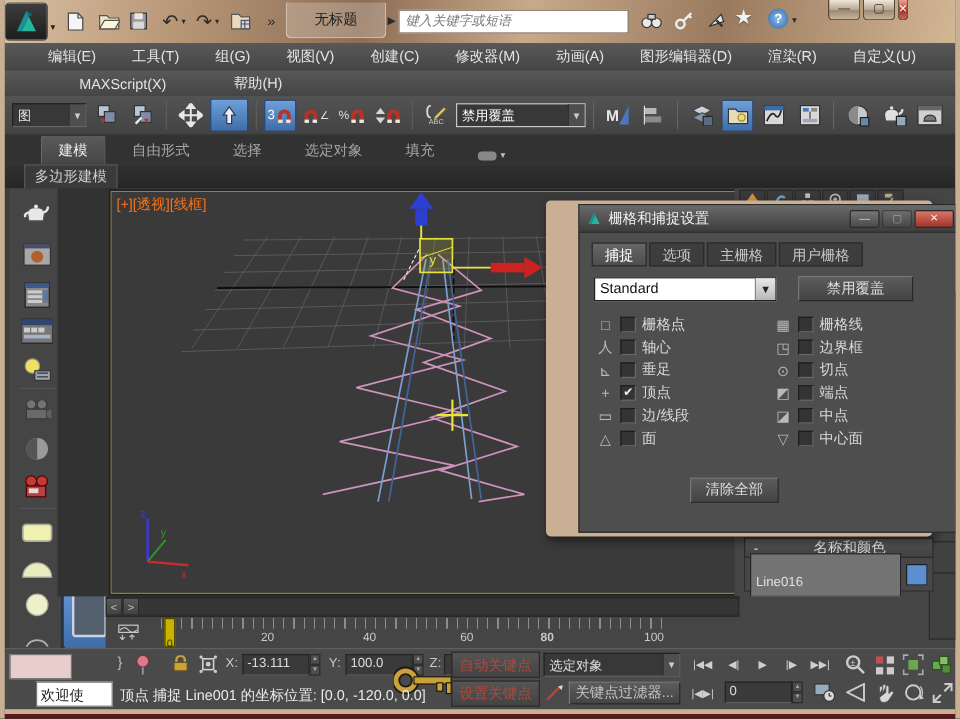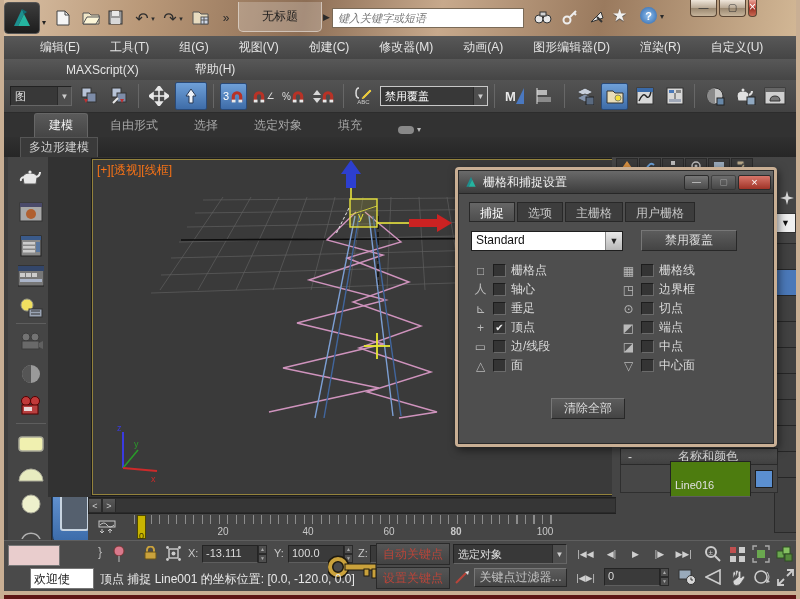--- a/index.html
+++ b/index.html
@@ -60,27 +60,27 @@
     border:1px solid #93823c;outline:1px solid #1c1c1c;}
   .vplabel{position:absolute;left:4px;top:2px;font-size:12px;color:#f97316;letter-spacing:0px;}
   
   .rightpanel{left:608px;top:157px;width:188px;height:383px;background:#454545;}
   .cptab{width:22px;height:15px;background:#3a3a3a;border:1px solid #2a2a2a;}
   .rollout{position:absolute;left:8px;top:291px;width:158px;}
   .rollhead{height:17px;background:linear-gradient(#565656,#404040);border:1px solid #2a2a2a;
     color:#ddd;font-size:12px;display:flex;align-items:center;}
   .rollbody{height:28px;background:#474747;border:1px solid #2f2f2f;border-top:none;
     display:flex;align-items:center;padding:0 4px;gap:4px;}
-  .namefield{flex:1;height:18px;background:#4d7c0f;border:1px solid #232323;border-bottom-color:#5e5e5e;
-    color:#e0e0e0;font-size:11px;padding:17px 4px;margin-left:45px;}
+  .namefield{flex:1;height:18px;background:#737373;border:1px solid #232323;border-bottom-color:#5e5e5e;
+    color:#e0e0e0;font-size:11px;padding:17px 4px;}
   .swatch{width:18px;height:18px;background:#5b8fd0;border:1px solid #1e1e1e;}
   
   .dialog{left:451px;top:167px;width:322px;height:280px;background:#c9af94;border-radius:4px;
     box-shadow:2px 3px 8px rgba(0,0,0,.5);padding:3px;}
-  .dlg-in{position:relative;width:100%;height:100%;background:#4e4e4e;border:1px solid #2a2a2a;}
+  .dlg-in{position:relative;width:100%;height:100%;background:#4e4e4e;border:1px solid #2a2a2a;margin-left:24px;}
   .dlg-title{height:23px;background:linear-gradient(#6a6a6a,#3c3c3c);display:flex;align-items:center;
     color:#efefef;font-size:12px;border-bottom:1px solid #272727;}
   .dlg-btn{width:25px;height:15px;margin-left:2px;border:1px solid #2c2c2c;border-radius:2px;
     background:linear-gradient(#777,#4a4a4a);color:#ddd;font-size:9px;line-height:13px;text-align:center;}
   .dlg-btn.close{width:33px;background:linear-gradient(#d8766a,#a03327);color:#fff;}
   .dtab{height:20px;padding:2px 10px;background:#3d3d3d;border:1px solid #282828;color:#c6c6c6;
     font-size:12px;margin-right:2px;}
   .dtab.active{background:linear-gradient(#666,#4e4e4e);color:#fff;}
   .lightcombo{width:152px;height:20px;background:#fff;border:1px solid #1e1e1e;display:flex;font-size:12px;color:#111;}
   .lightcombo .val{flex:1;padding:1px 4px;}

